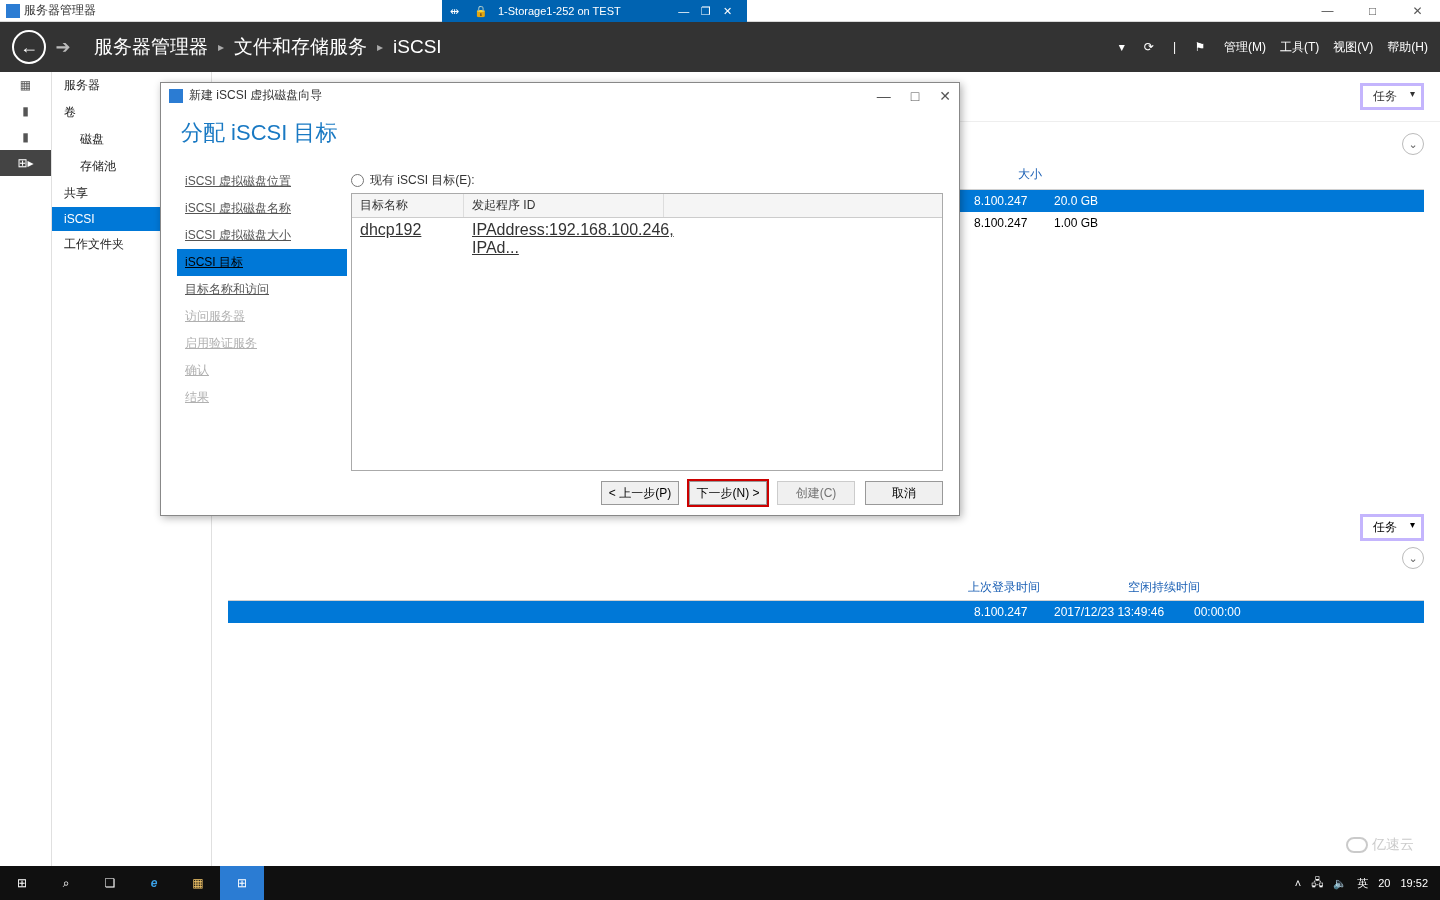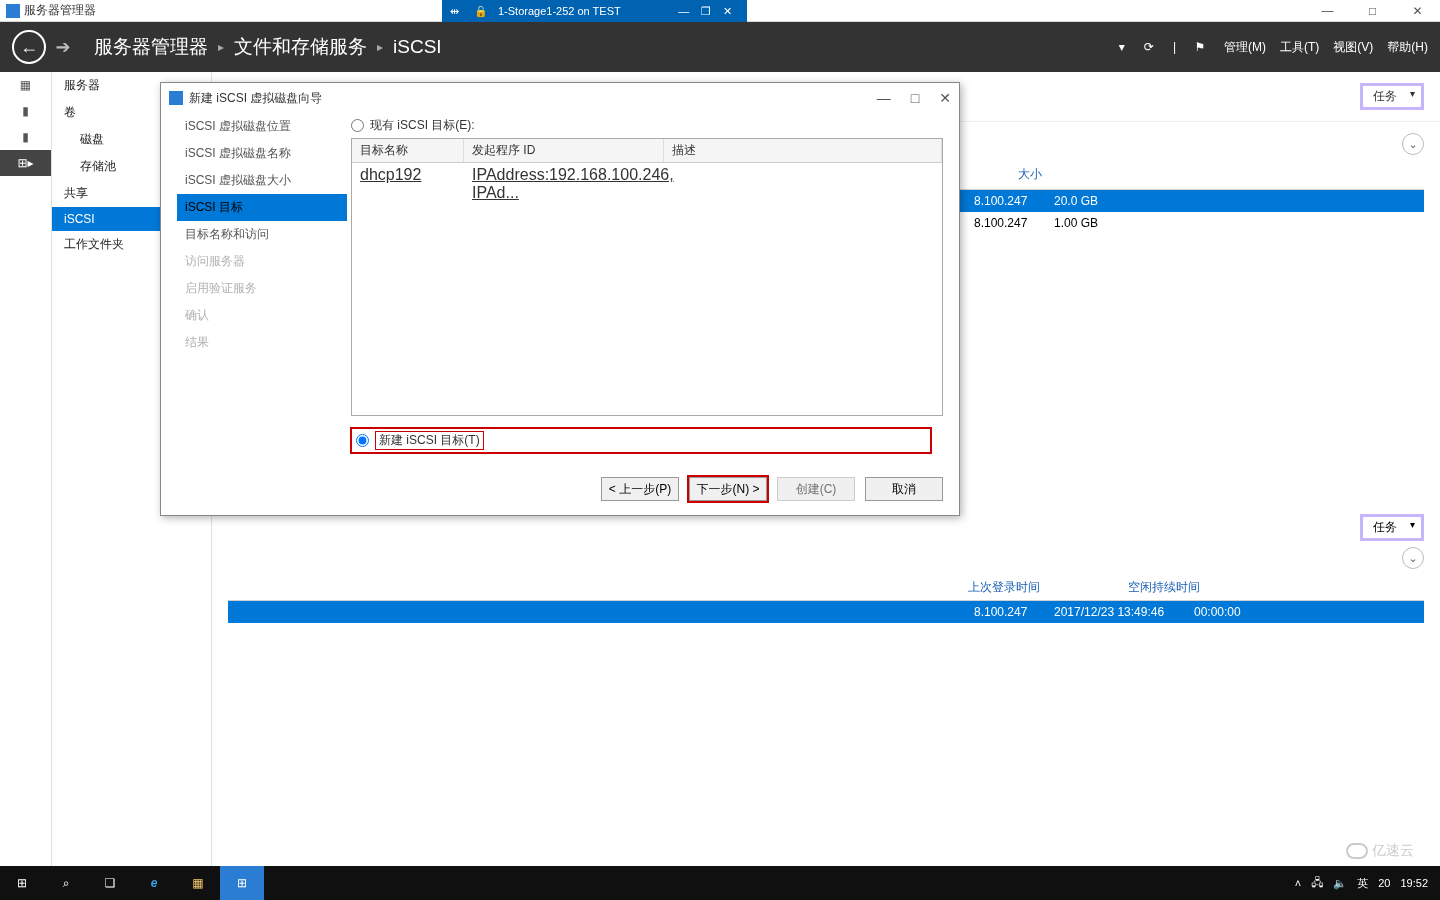--- a/index.html
+++ b/index.html
@@ -60,21 +60,21 @@
 .lc1 { width: 740px; } .lc2 { width: 160px; } .lc3 { width: 130px; }
 
 
 .wizard { position: absolute; left: 160px; top: 82px; width: 800px; height: 434px; background: #fff; border: 1px solid #888; box-shadow: 2px 2px 8px rgba(0,0,0,.3); z-index: 50; display:flex; flex-direction:column; }
 .wiz-title { height: 30px; display:flex; align-items:center; padding: 0 8px; font-size: 12px; color: #333; }
 .wiz-title .ic { width: 14px; height: 14px; background: #2b7cd3; margin-right: 6px; }
 .wiz-ctrls { margin-left: auto; display:flex; gap: 20px; color: #555; font-size: 14px; }
 .wiz-head { padding: 10px 20px 20px; font-size: 22px; color: #1979c3; font-weight: 300; }
 .wiz-body { flex: 1; display:flex; padding: 0 16px; gap: 4px; }
 .wiz-nav { width: 170px; }
-.wiz-nav div { padding: 5px 8px; color: #555; font-size: 12px; }
+.wiz-nav div { padding: 5px 8px; color: #555; font-size: 12px; text-decoration: underline; }
 .wiz-nav .cur { background: #0078d7; color: #000000; }
 .wiz-nav .dis { color: #b0b0b0; }
 .wiz-pane { flex: 1; font-size: 12px; color: #333; }
 .wiz-pane .desc { margin-bottom: 10px; }
 .radio-row { display:flex; align-items:center; gap: 6px; margin: 4px 0; }
 .radio-row input { margin: 0; }
 .target-tbl { border: 1px solid #aaa; height: 278px; margin-top: 4px; }
 .thdr { display:flex; background: #f5f5f5; border-bottom: 1px solid #ccc; font-size: 12px; }
 .thdr div { padding: 3px 8px; border-right: 1px solid #ddd; }
 .trow { display:flex; font-size: 16px; text-decoration: underline; }
@@ -85,21 +85,21 @@
 .wiz-foot { height: 52px; display:flex; align-items:center; justify-content:flex-end; gap: 10px; padding: 0 16px; border-top: 0; }
 .wbtn { min-width: 78px; height: 24px; border: 1px solid #999; background: #f0f0f0; font-size: 12px; display:flex; align-items:center; justify-content:center; }
 .wbtn.dis { color: #737373; border-color: #ccc; }
 .wbtn.hl { outline: 2px solid #c00; outline-offset: 0; }
 
 
 .taskbar { position: absolute; left: 0; right: 0; bottom: 0; height: 34px; background: #101010; display:flex; align-items:center; color:#fff; }
 .taskbar .tb { width: 44px; height: 34px; display:flex; align-items:center; justify-content:center; }
 .taskbar .tb.active { background: #2b7cd3; }
 .tray { margin-left: auto; display:flex; align-items:center; gap: 10px; padding: 0 12px; font-size: 11px; color: #fff; }
-.watermark { position:absolute; right: 26px; bottom: 40px; color:#c5c5c5; font-size:14px; display:flex; align-items:center; gap:4px; opacity:.9; }
+.watermark { position:absolute; right: 26px; bottom: 46px; color:#c5c5c5; font-size:14px; display:flex; align-items:center; gap:4px; opacity:.9; }
 .watermark .wm-ic { width: 22px; height: 16px; border: 2px solid #c5c5c5; border-radius: 9px; }
 </style>
 </head>
 <body>
 
 <div class="outer-title">
   <span class="icon"></span>
   <span>服务器管理器</span>
 </div>
 <div class="outer-ctrls">
@@ -220,20 +220,21 @@
 <div class="wizard">
   <div class="wiz-title">
     <span class="ic"></span>
     <span>新建 iSCSI 虚拟磁盘向导</span>
     <div class="wiz-ctrls">
       <span>—</span>
       <span>□</span>
       <span>✕</span>
     </div>
   </div>
+  <div class="wiz-head">分配 iSCSI 目标</div>
   <div class="wiz-body">
     <div class="wiz-nav">
       <div>iSCSI 虚拟磁盘位置</div>
       <div>iSCSI 虚拟磁盘名称</div>
       <div>iSCSI 虚拟磁盘大小</div>
       <div class="cur">iSCSI 目标</div>
       <div>目标名称和访问</div>
       <div class="dis">访问服务器</div>
       <div class="dis">启用验证服务</div>
       <div class="dis">确认</div>
@@ -241,31 +242,26 @@
     </div>
     <div class="wiz-pane">
       <div class="radio-row">
         <input type="radio" style="">
         <span>现有 iSCSI 目标(E):</span>
       </div>
       <div class="target-tbl">
         <div class="thdr">
           <div class="tc1">目标名称</div>
           <div class="tc2">发起程序 ID</div>
-          <div class="tc3">描述</div>
         </div>
         <div class="trow">
           <div class="tc1">dhcp192</div>
           <div class="tc2">IPAddress:192.168.100.246, IPAd...</div>
           <div class="tc3"></div>
         </div>
-      </div>
-      <div class="new-target">
-        <input type="radio" checked="" style="">
-        <span class="lbl">新建 iSCSI 目标(T)</span>
       </div>
     </div>
   </div>
   <div class="wiz-foot">
     <div class="wbtn">&lt; 上一步(P)</div>
     <div class="wbtn hl">下一步(N) &gt;</div>
     <div class="wbtn dis">创建(C)</div>
     <div class="wbtn">取消</div>
   </div>
 </div>

